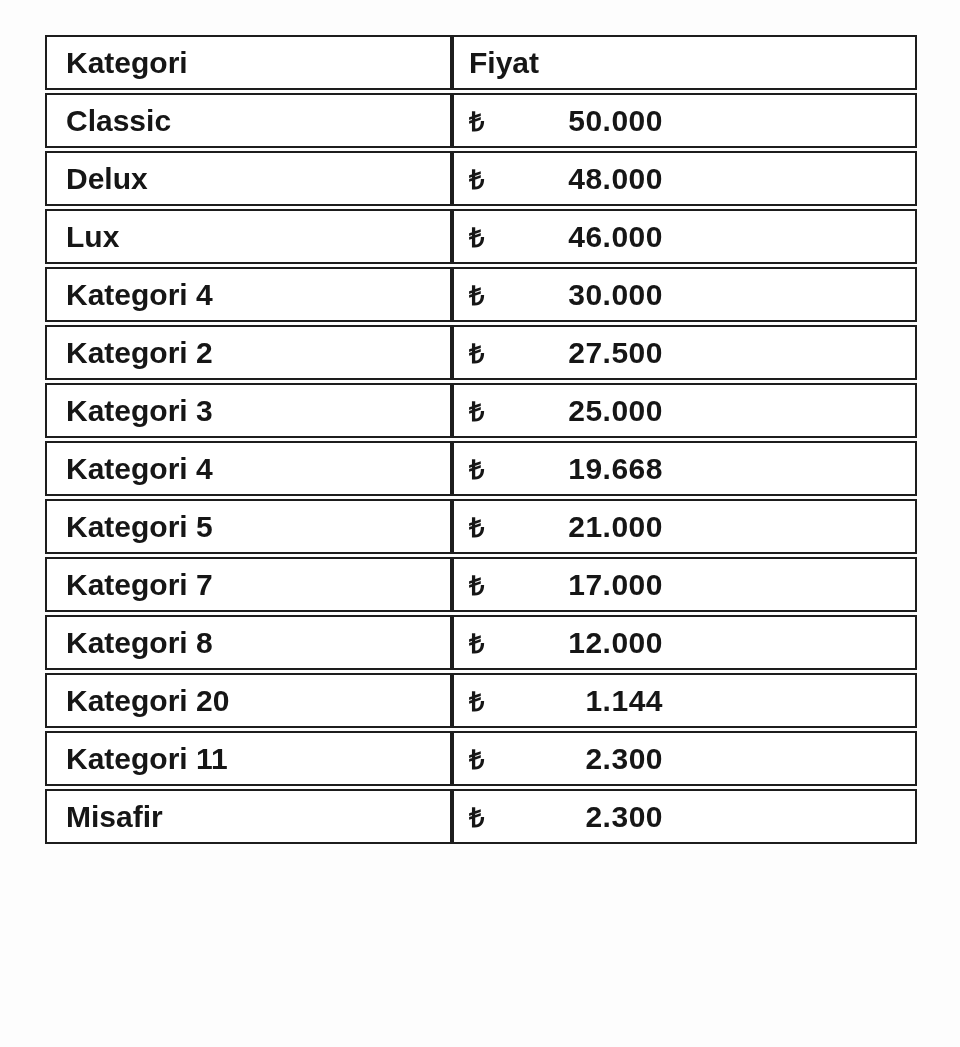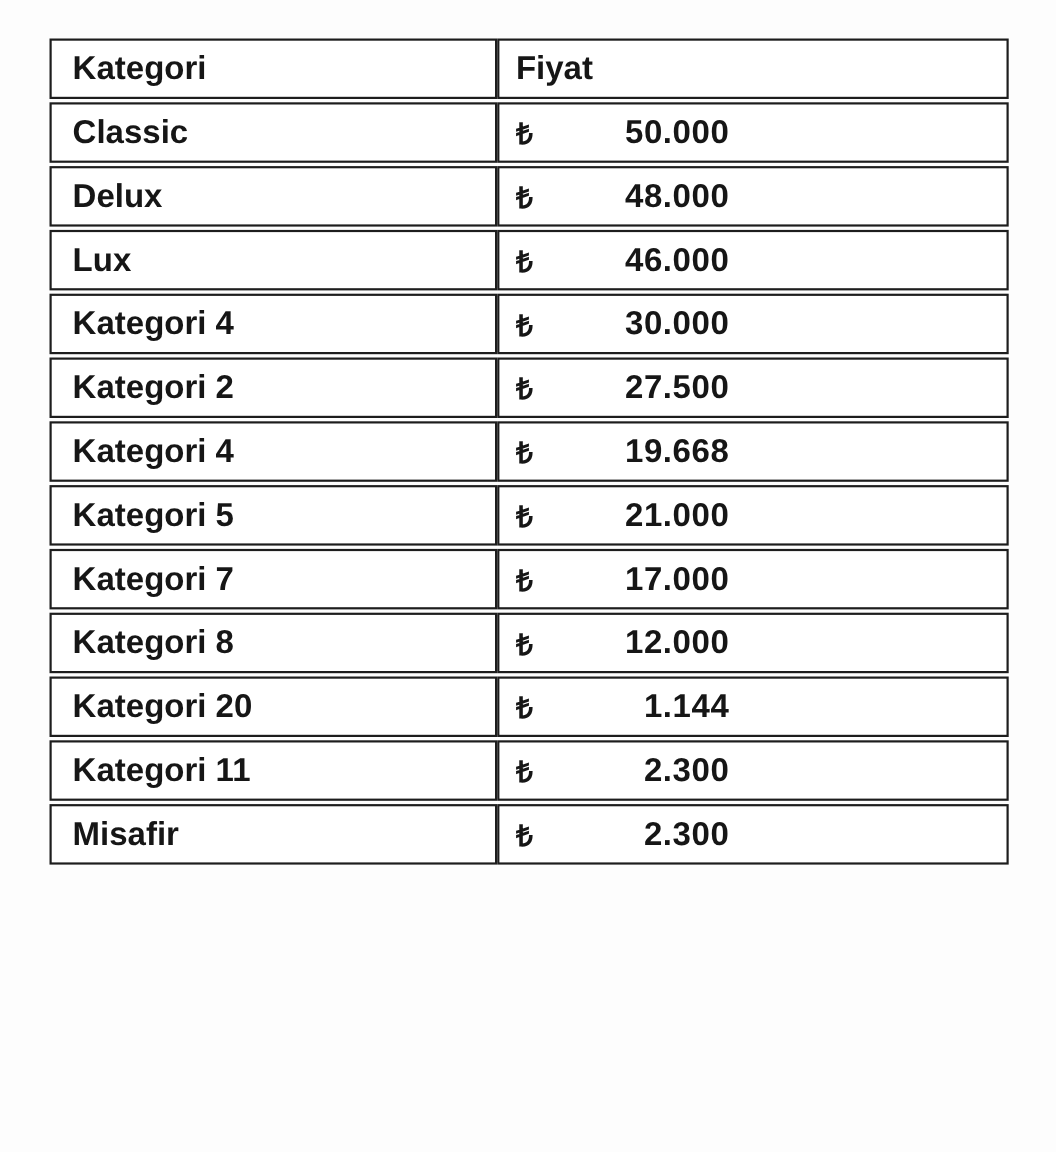--- a/index.html
+++ b/index.html
@@ -110,20 +110,29 @@
         <tr>
           <td class="cell-kategori"><span>Kategori 2</span></td>
           <td class="cell-fiyat">
             <span class="fiyat-inner">
               <span class="lira">₺</span>
               <span class="val">27.500</span>
             </span>
           </td>
         </tr>
         <tr>
+          <td class="cell-kategori"><span>Kategori 3</span></td>
+          <td class="cell-fiyat">
+            <span class="fiyat-inner">
+              <span class="lira">₺</span>
+              <span class="val">25.000</span>
+            </span>
+          </td>
+        </tr>
+        <tr>
           <td class="cell-kategori"><span>Kategori 4</span></td>
           <td class="cell-fiyat">
             <span class="fiyat-inner">
               <span class="lira">₺</span>
               <span class="val">19.668</span>
             </span>
           </td>
         </tr>
         <tr>
           <td class="cell-kategori"><span>Kategori 5</span></td>

